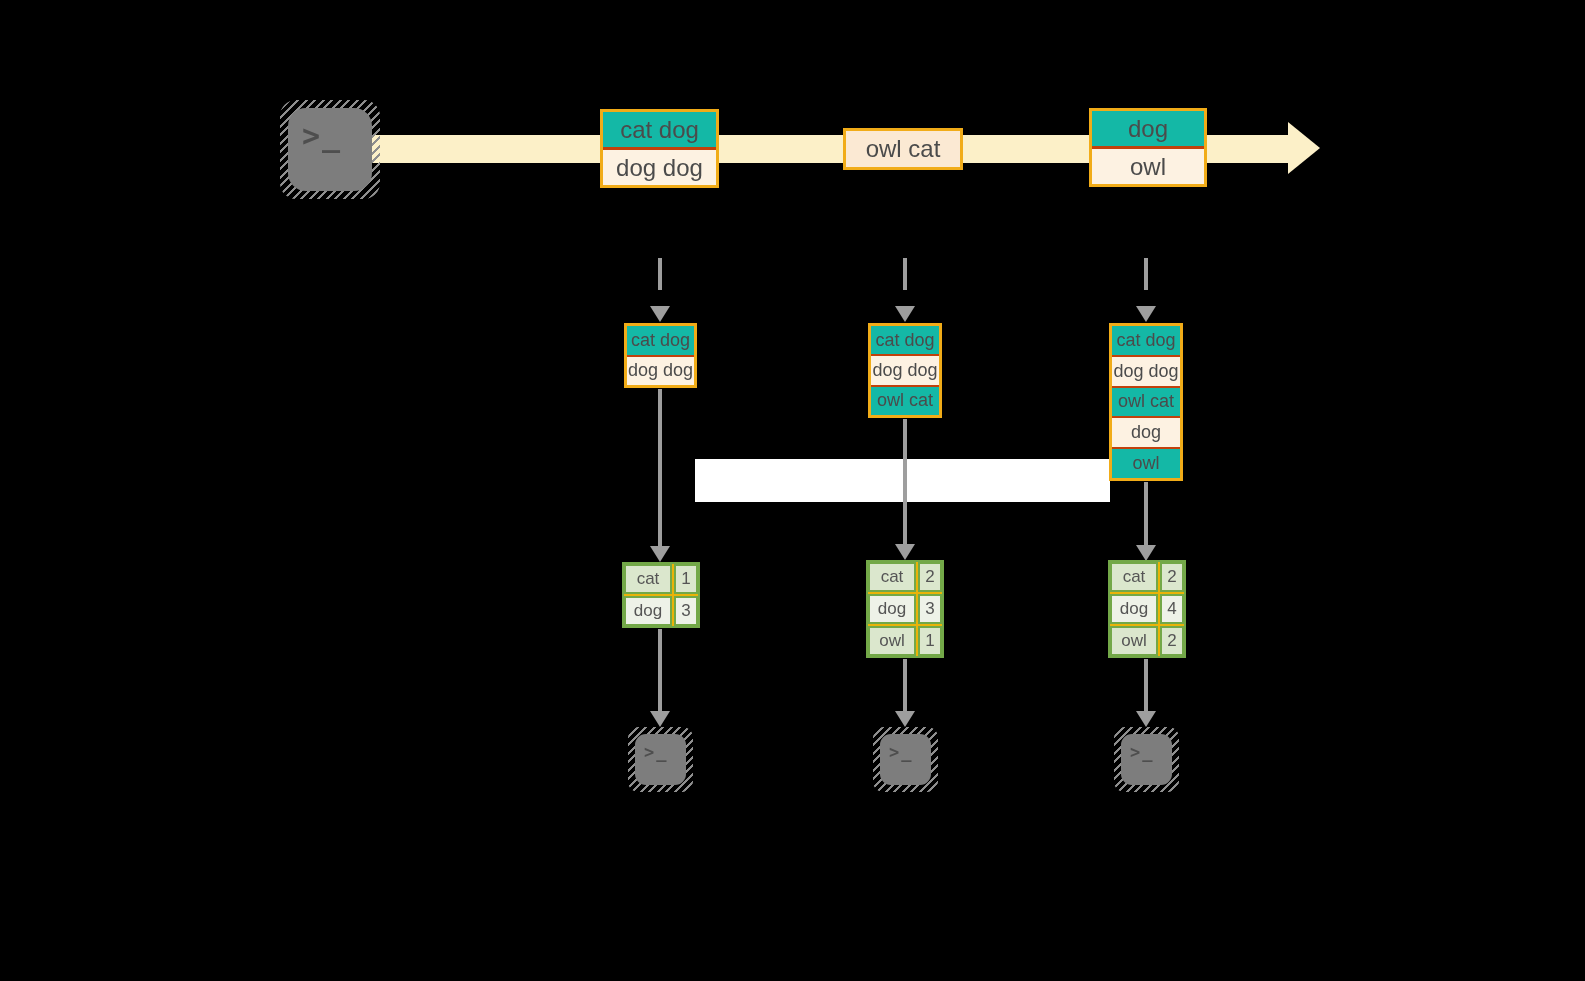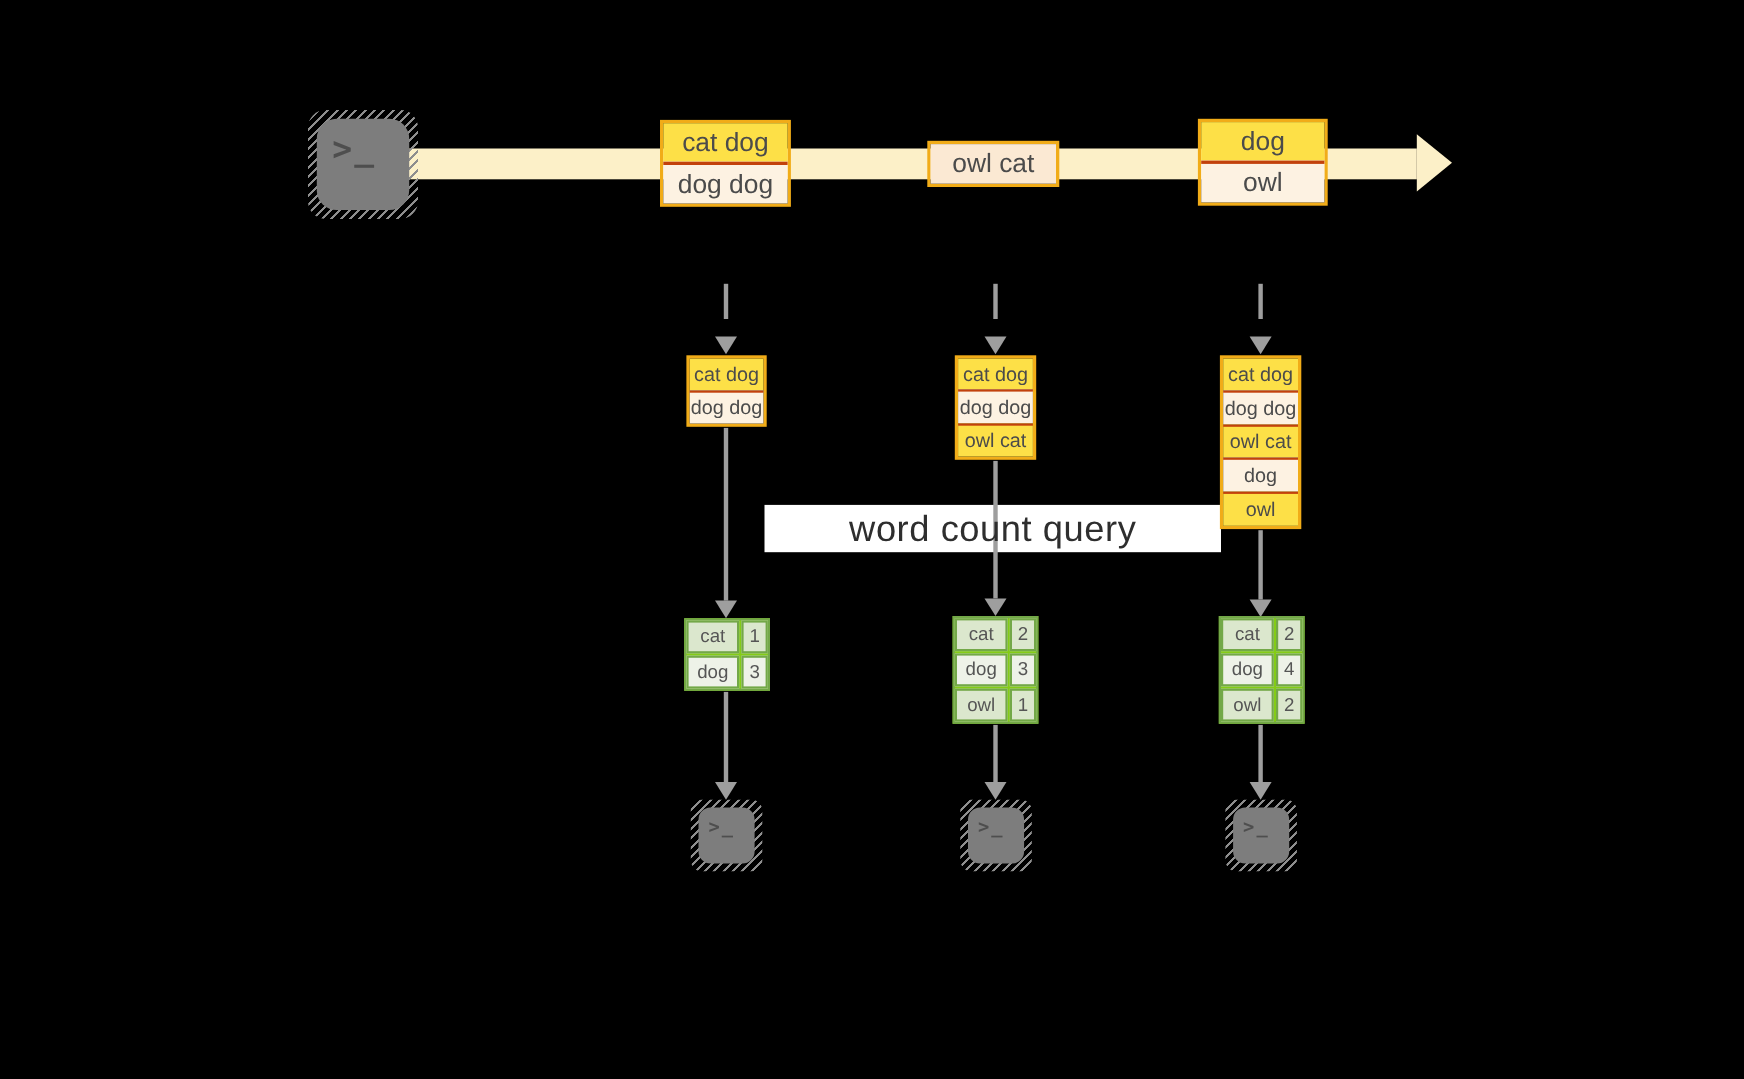--- a/index.html
+++ b/index.html
@@ -14,26 +14,26 @@
     border-top:26px solid transparent; border-bottom:26px solid transparent;
     border-left:32px solid #fcf0c8; z-index:1; }
   
   .obox { position:absolute; box-sizing:border-box; border:3px solid #f1ac18;
     display:flex; flex-direction:column; z-index:5; }
   .obox .orow { flex:1; display:flex; align-items:center; justify-content:center;
     color:#4b4b4b; border-top:3px solid #c2410c; }
   .obox .orow:first-child { border-top:none; }
   .event .orow { font-size:24px; }
   .state .orow { font-size:18px; border-top-width:2.5px; }
-  .peach { background:#fde047; }
+  .peach { background:#14b8a6; }
   .cream { background:#fdf2e2; }
   .midpeach { background:#fbe9d3; }
   
   .wc-table { position:absolute; box-sizing:border-box; border:2.5px solid #73a848;
-    background:#84cc16; display:grid; grid-template-columns:48px 24px; gap:2px; z-index:5; }
+    background:#eab308; display:grid; grid-template-columns:48px 24px; gap:2px; z-index:5; }
   .wcell { box-sizing:border-box; border:2px solid #73a848; height:30px;
     display:flex; align-items:center; justify-content:center;
     font-size:17px; color:#555; }
   .sage { background:#dbe7cd; }
   .lite { background:#eef2e8; }
   
   .shaft { position:absolute; width:4px; background:#9e9e9e; z-index:3; }
   .ahead { position:absolute; width:0; height:0;
     border-left:10px solid transparent; border-right:10px solid transparent;
     border-top:16px solid #9e9e9e; z-index:3; }
@@ -100,21 +100,20 @@
   </div>
   <div class="obox state" style="left:1109px;top:323px;width:74px;height:158px">
     <div class="orow peach">cat dog</div>
     <div class="orow cream">dog dog</div>
     <div class="orow peach">owl cat</div>
     <div class="orow cream">dog</div>
     <div class="orow peach">owl</div>
   </div>
 
   <div class="query-band"></div>
-  <div class="query-label">word count query</div>
 
   <div class="shaft" style="left:658px;top:389px;height:157px"></div>
   <div class="ahead" style="left:650px;top:546px"></div>
   <div class="shaft" style="left:903px;top:419px;height:125px"></div>
   <div class="ahead" style="left:895px;top:544px"></div>
   <div class="shaft" style="left:1144px;top:482px;height:63px"></div>
   <div class="ahead" style="left:1136px;top:545px"></div>
 
   <div class="wc-table" style="left:622px;top:562px">
     <div class="wcell sage">cat</div>

